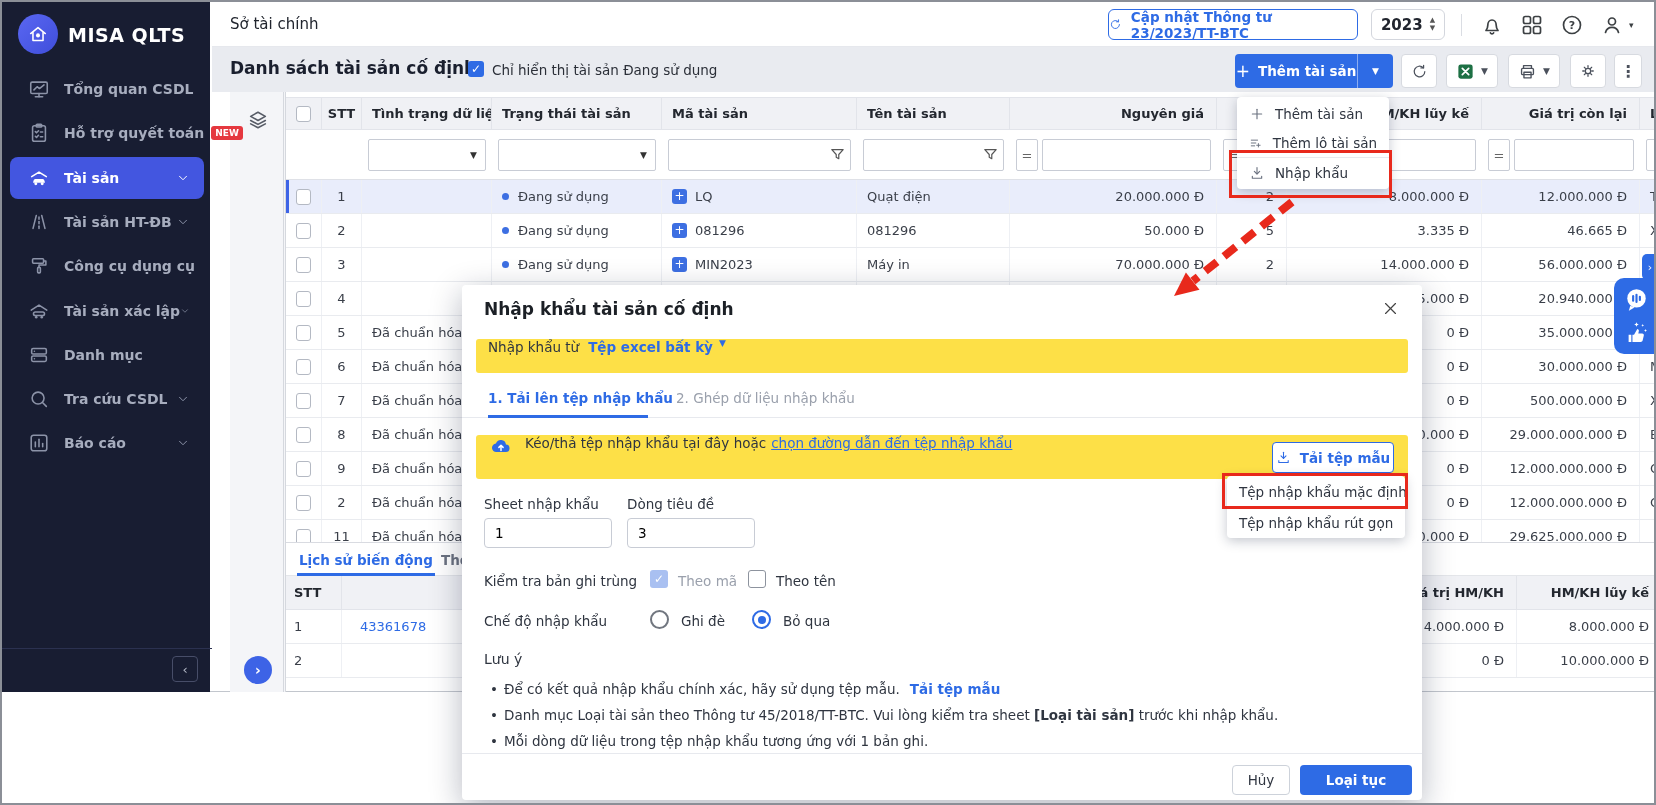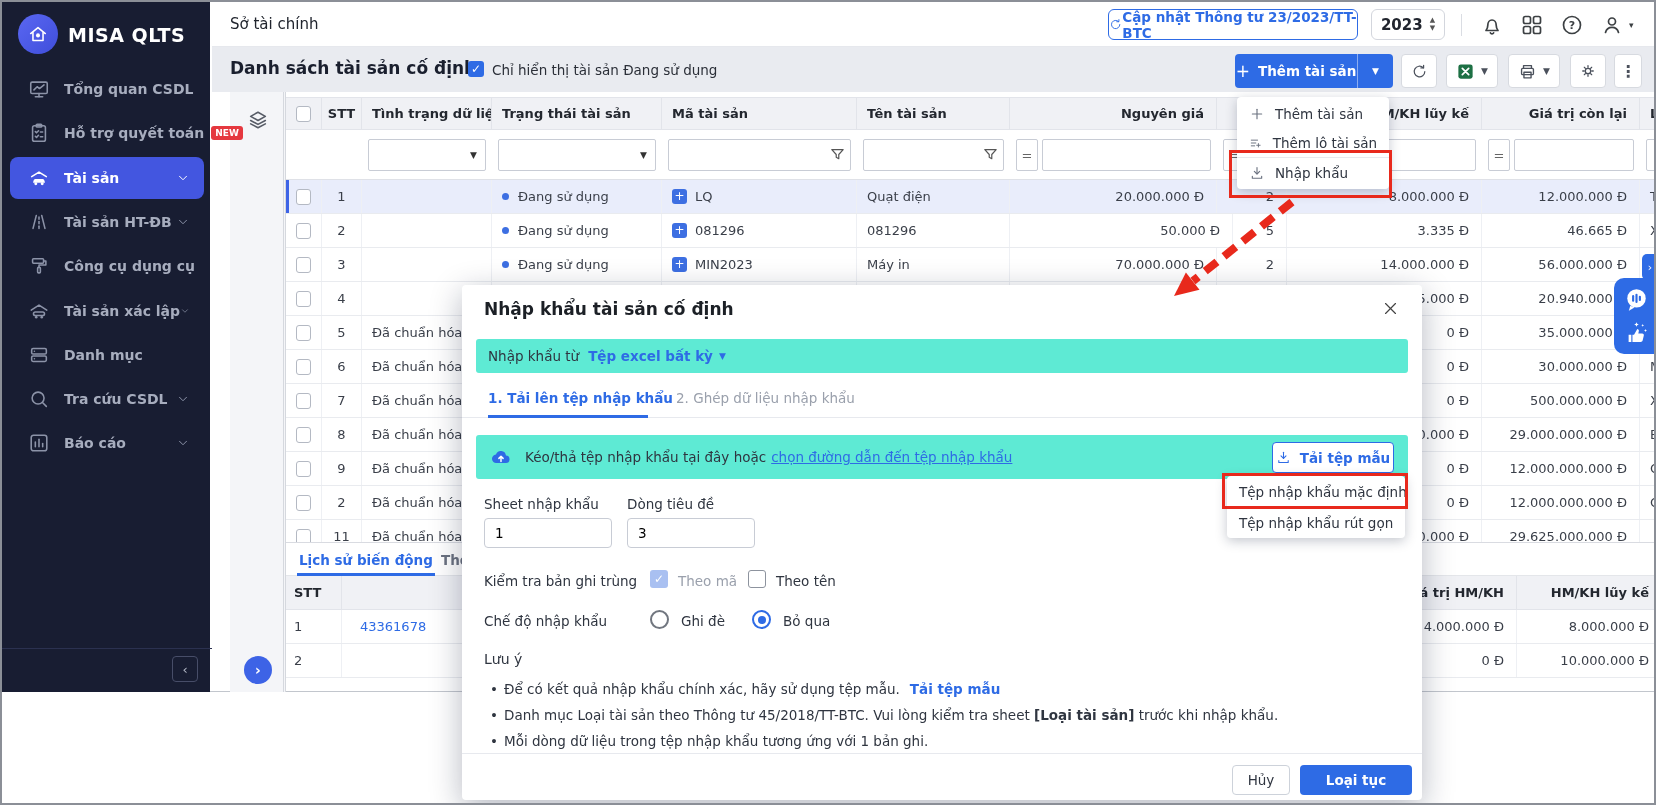--- a/index.html
+++ b/index.html
@@ -19,21 +19,21 @@
 .sb-item.active{background:#4356e0;color:#fff}
 .sb-item.active .sb-ic{color:#fff}
 .sb-badge{margin-left:7px;background:#e5383f;color:#fff;font-size:9px;font-weight:700;padding:2px 4px;border-radius:3px}
 .sb-ch{margin-left:auto;margin-right:14px;width:14px;height:14px;color:#8c93a8}
 .sb-item.active .sb-ch{color:#fff}
 
 .topbar{position:absolute;left:210px;top:0;width:1446px;height:45px;background:#fff;border-bottom:1px solid #e6e8ed}
 .toolbar{position:absolute;left:210px;top:45px;width:1446px;height:45px;background:#e9ebf0}
 .content{position:absolute;left:210px;top:90px;width:1446px;height:600px;background:#fff}
 .rail{position:absolute;left:228px;top:90px;width:56px;height:600px;background:#f4f5f8;border-right:3px double #d5d8de;z-index:1}
-.btn-outline-blue{display:flex;align-items:center;justify-content:center;border:1.5px solid #2e6be5;border-radius:6px;background:#fff;color:#2e6be5;font-weight:600;font-size:13.5px;cursor:pointer}
+.btn-outline-blue{display:flex;align-items:center;justify-content:center;gap:9px;border:1.5px solid #2e6be5;border-radius:6px;background:#fff;color:#2e6be5;font-weight:600;font-size:13.5px;cursor:pointer}
 .tb-btn{position:absolute;display:flex;align-items:center;justify-content:center;gap:6px;background:#fff;border:1px solid #d7dae0;border-radius:4px;color:#4b515c;cursor:pointer}
 .blue-btn{background:#2e6be5;color:#fff;border:none;font-weight:600;font-size:13.5px;cursor:pointer}
 .caret{font-size:9px;line-height:1}
 
 .thead{position:absolute;left:284px;right:0;top:95px;height:33px;background:#f0f1f5;border-top:1px solid #e2e4ea;border-bottom:1px solid #e2e4ea}
 .hcell{position:absolute;top:0;height:100%;display:flex;align-items:center;padding:0 10px;font-weight:700;font-size:13px;color:#23272f;border-right:1px solid #e2e4ea;white-space:nowrap;overflow:hidden}
 .hcell.r{justify-content:flex-end;padding-right:12px}
 .hcell.c{justify-content:center}
 .tfilter{position:absolute;left:284px;right:0;top:128px;height:50px;background:#fff;border-bottom:1px solid #dfe1e7}
 .fcell{position:absolute;top:9px;height:32px;display:flex;align-items:center;gap:4px;padding:0 6px}
@@ -60,21 +60,21 @@
 .btab.act::after{content:"";position:absolute;left:0;right:0;bottom:0;height:3px;background:#2e6be5}
 .bhead{position:absolute;left:284px;right:0;top:574px;height:34px;background:#f0f1f5;border-bottom:1px solid #e2e4ea}
 .brows{position:absolute;left:284px;right:0;top:608px;height:68px}
 
 .menu{position:absolute;background:#fff;border-radius:4px;box-shadow:0 3px 12px rgba(20,30,60,.25);z-index:5;padding:2px 0}
 .menu-item{height:29px;display:flex;align-items:center;padding:0 12px;gap:10px;color:#2f3540;font-size:13.5px;cursor:pointer;white-space:nowrap}
 .menu-item .ic{width:16px;height:16px;color:#6b7280}
 .menu-div{height:1px;background:#e8eaee;margin:0 0}
 
 .modal{position:absolute;left:460px;top:283px;width:960px;height:515px;background:#fff;border-radius:4px;box-shadow:0 8px 32px rgba(10,20,50,.3);z-index:10}
-.m-strip{position:absolute;left:14px;width:932px;background:#5eead4;border-radius:3px;display:flex;align-items:center}
+.m-strip{position:absolute;left:14px;width:932px;background:#fde047;border-radius:3px;display:flex;}
 .m-input{position:absolute;width:128px;height:30px;border:1px solid #c8ccd5;border-radius:4px;padding:0 10px;font-size:13.5px;font-family:inherit}
 .m-label{position:absolute;font-size:13.5px;color:#2f3540;white-space:nowrap}
 .radio{position:absolute;width:19px;height:19px;border-radius:50%;border:2px solid #71767f;background:#fff;cursor:pointer}
 .radio.on{border-color:#2e6be5}
 .radio.on::after{content:"";position:absolute;left:3.5px;top:3.5px;width:8px;height:8px;border-radius:50%;background:#2e6be5}
 .m-cb{position:absolute;width:18px;height:18px;border-radius:3px;cursor:pointer}
 .m-btn{position:absolute;display:flex;align-items:center;justify-content:center;border-radius:4px;font-size:13.5px;cursor:pointer}
 .redbox{position:absolute;border:3px solid #e8291c;z-index:12;pointer-events:none}
 .widget{position:absolute;background:#2e6be5;z-index:6;cursor:pointer}
 .note-li{position:absolute;font-size:13.5px;color:#2f3540;white-space:nowrap}
@@ -395,21 +395,21 @@
         <div class="cell " style="left: 76px; width: 130px;"></div>
         <div class="cell " style="left: 206px; width: 170px;">
           <span class="dot"></span>
           <span>Đang sử dụng</span>
         </div>
         <div class="cell " style="left: 376px; width: 195px;">
           <span class="expander">+</span>
           <span>081296</span>
         </div>
         <div class="cell " style="left: 571px; width: 153px;">081296</div>
-        <div class="cell r" style="left: 740px; width: 207px;">50.000 Đ</div>
+        <div class="cell r" style="left: 724px; width: 207px;">50.000 Đ</div>
         <div class="cell r" style="left: 931px; width: 70px;">5</div>
         <div class="cell r" style="left: 1001px; width: 195px;">3.335 Đ</div>
         <div class="cell r" style="left: 1196px; width: 158px;">46.665 Đ</div>
         <div class="cell " style="left: 1354px; width: 122px;">X</div>
       </div>
       <div class="trow" style="top: 68px;">
         <div class="cell c" style="left: 0px; width: 36px;">
           <span class="cbx"></span>
         </div>
         <div class="cell c" style="left: 36px; width: 40px;">3</div>

